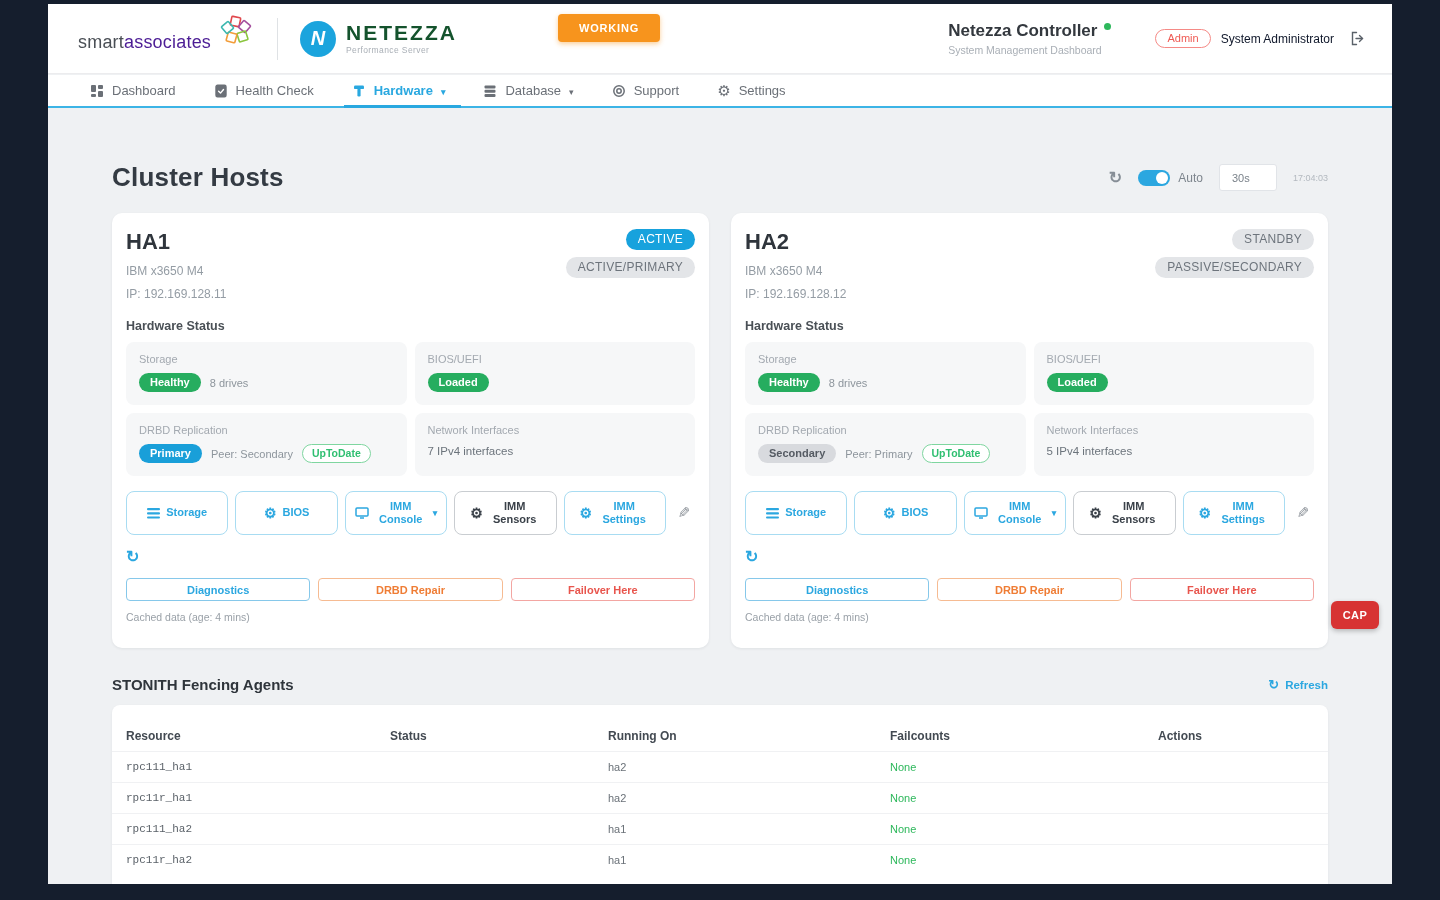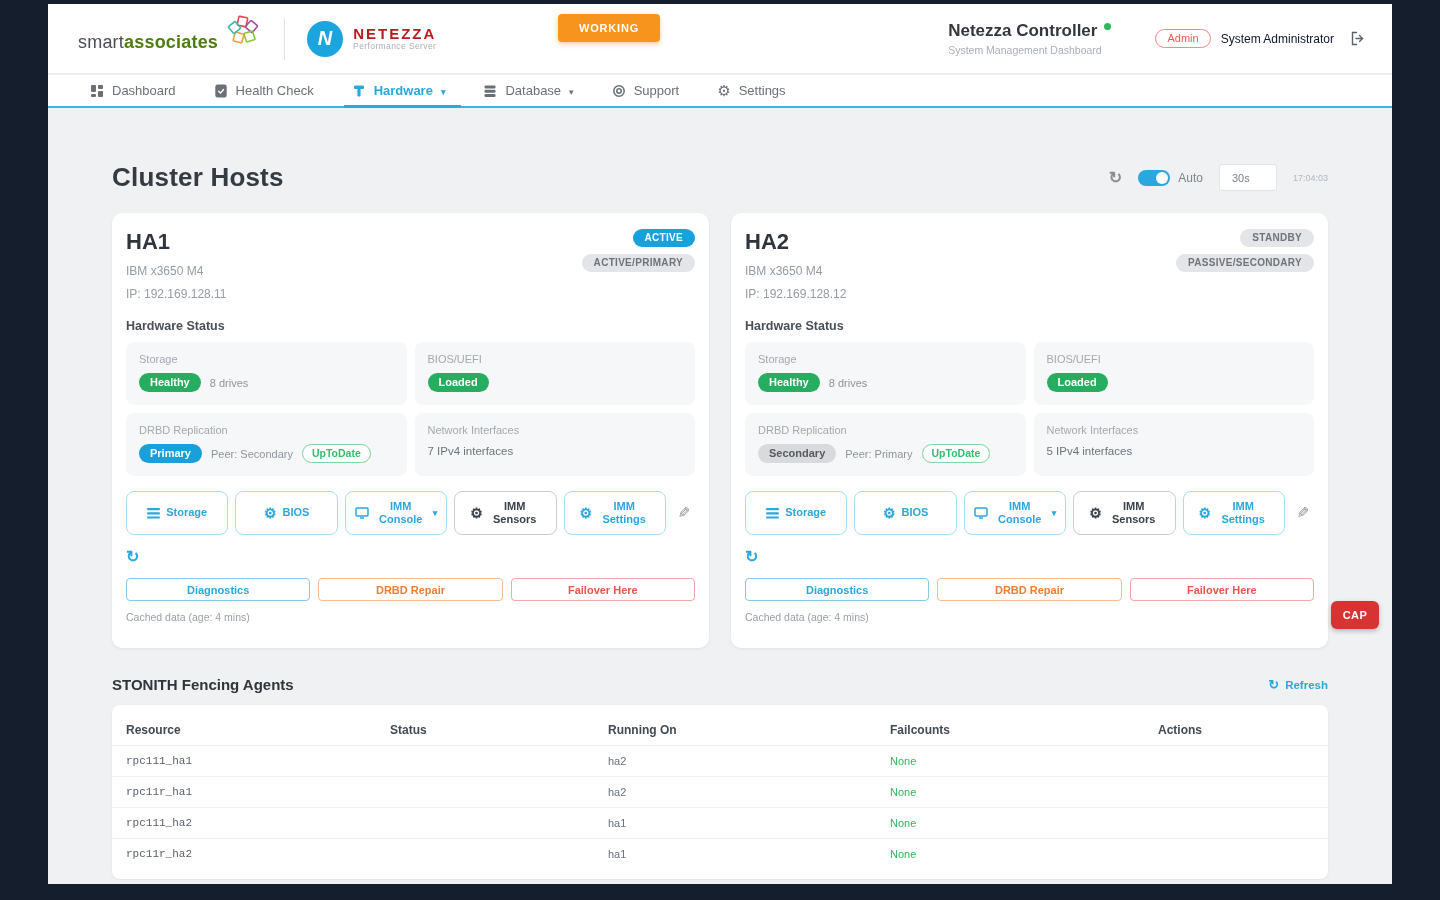--- a/index.html
+++ b/index.html
@@ -6,26 +6,26 @@
   html,body { width:1440px; height:900px; }
   body { background:#151e2d; font-family:"Liberation Sans", sans-serif; position:relative; overflow:hidden; }
 
   .app { position:absolute; left:48px; top:4px; width:1344px; height:880px; background:#eff1f3; overflow:hidden; }
 
   
   .hdr { position:absolute; top:0; left:0; right:0; height:70px; background:#fff; border-bottom:1px solid #ececee; display:flex; align-items:center; padding:0 26px 0 30px; }
   .brand-left { display:flex; align-items:center; gap:4px; }
   .sa-word { font-size:18px; letter-spacing:.2px; position:relative; top:4px;}
   .sa-word .p1 { color:#4a4f55; font-weight:500; }
-  .sa-word .p2 { color:#4d7c0f; font-weight:700; }
+  .sa-word .p2 { color:#4c1d95; font-weight:400; }
   .sa-pin { position:relative; top:-6px; }
   .hdr-divider { width:1px; height:42px; background:#dfe2e5; margin:0 22px; }
   .nz-logo { display:flex; align-items:center; gap:10px; }
   .nz-circle { width:36px; height:36px; border-radius:50%; background:#1ba4dd; color:#fff; font-weight:800; font-style:italic; font-size:20px; display:flex; align-items:center; justify-content:center; }
-  .nz-name { font-size:15px; font-weight:800; letter-spacing:2px; color:#b91c1c; line-height:1.05;text-align:center; }
+  .nz-name { font-size:21px; font-weight:800; letter-spacing:2px; color:#14532d; line-height:1.05;text-align:center; }
   .nz-sub { font-size:8.5px; color:#a9afb6; letter-spacing:.4px; }
   .working { position:absolute; left:510px; top:10px; width:102px; height:28px; background:#f7941d; border-radius:4px; color:#fff; font-size:11px; font-weight:700; letter-spacing:.8px; display:flex; align-items:center; justify-content:center; box-shadow:0 2px 5px rgba(247,148,29,.45); }
   .hdr-right { margin-left:auto; display:flex; align-items:center; gap:44px; }
   .ctl-block { line-height:1.25; }
   .ctl-title { font-size:17px; font-weight:800; color:#33383e; display:flex; align-items:center; gap:7px; }
   .green-dot { width:7px; height:7px; border-radius:50%; background:#2eb85c; display:inline-block; position:relative; top:-4px;}
   .ctl-sub { font-size:10.5px; color:#a9afb6; margin-top:3px; }
   .user-group { display:flex; align-items:center; gap:10px; }
   .admin-pill { border:1px solid #f58a86; color:#ef5a54; font-size:11px; padding:2px 11px 3px; border-radius:11px; }
   .user-name { font-size:12px; color:#0f172a; }
@@ -51,21 +51,21 @@
   .interval { width:58px; height:27px; background:#fff; border:1px solid #e1e4e8; border-radius:3px; font-size:11px; color:#7a828a; display:flex; align-items:center; padding-left:12px; cursor:pointer; }
   .stamp { font-size:9px; color:#b3b9bf; }
 
   
   .cards { display:flex; gap:22px; margin-top:20px; }
   .card { flex:1; background:#fff; border-radius:10px; padding:16px 14px 12px; box-shadow:0 1px 3px rgba(20,30,45,.07); height:435px; position:relative; }
   .card-head { display:flex; }
   .host-name { font-size:22px; font-weight:800; color:#2f353c; }
   .host-sub { font-size:12px; color:#949ca4; margin-top:9px; }
   .badge-col { margin-left:auto; display:flex; flex-direction:column; align-items:flex-end; gap:7px; }
-  .pill { font-size:10px; font-weight:700; padding:3px 12px 4px; border-radius:11px; letter-spacing:.3px; }
+  .pill { font-size:12px; font-weight:400; padding:3px 12px 4px; border-radius:11px; letter-spacing:.3px; }
   .pill.blue { background:#17a2dd; color:#fff; }
   .pill.gray { background:#e3e5e8; color:#6d747c; }
   .hw-label { font-size:12.5px; font-weight:700; color:#4a5056; margin-top:18px; }
 
   .hw-grid { display:grid; grid-template-columns:1fr 1fr; gap:8px; margin-top:9px; }
   .hw-box { background:#f6f7f8; border-radius:8px; height:63px; padding:11px 13px; }
   .hw-box-label { font-size:11px; color:#a3a9b0; }
   .hw-box-row { display:flex; align-items:center; gap:9px; margin-top:8px; }
   .spill { font-size:11px; font-weight:700; padding:3px 11px 4px; border-radius:11px; }
   .spill.green { background:#26ad5f; color:#fff; }
@@ -91,21 +91,21 @@
   .d-btn.warn { border:1px solid #f6bb92; color:#ef7d35; }
   .d-btn.err { border:1px solid #f3a6a2; color:#e8554d; }
   .cache-note { text-align:left; font-size:10.5px; color:#9aa1a8; margin-top:10px; }
 
   
   .stonith { margin-top:28px; }
   .st-head { display:flex; align-items:center; }
   .st-title { font-size:15px; font-weight:800; color:#2f353b; }
   .st-refresh { margin-left:auto; color:#2ba7e0; font-size:11.5px; font-weight:600; display:flex; align-items:center; gap:6px; cursor:pointer; }
   .st-refresh .refresh-glyph { color:#2ba7e0; font-size:13px; }
-  .st-card { background:#fff; border-radius:8px; margin-top:12px; box-shadow:0 1px 3px rgba(20,30,45,.06); padding:10px 0; }
+  .st-card { background:#fff; border-radius:8px; margin-top:12px; box-shadow:0 1px 3px rgba(20,30,45,.06); padding:16px 0; }
   .st-row { display:grid; grid-template-columns:264px 218px 282px 268px 1fr; align-items:center; padding:0 0 0 14px; height:31px; border-top:1px solid #f0f1f3; }
   .st-row.hrow { border-top:none; height:30px; }
   .st-col-h { font-size:12px; color:#434a52; font-weight:600; }
   .res-name { font-family:"Liberation Mono", monospace; font-size:11px; color:#5a6168; }
   .status-pill { width:52px; height:19px; border-radius:10px; background:#27b35f; }
   .run-on { font-size:11px; color:#6a7178; }
   .fail-none { font-size:11px; color:#2eb85c; }
 
   .cap-btn { position:absolute; top:597px; right:13px; width:48px; height:28px; background:#d73333; color:#fff; font-size:11px; font-weight:700; border-radius:6px; display:flex; align-items:center; justify-content:center; letter-spacing:.5px; cursor:pointer; box-shadow:0 2px 5px rgba(0,0,0,.25); }
 

